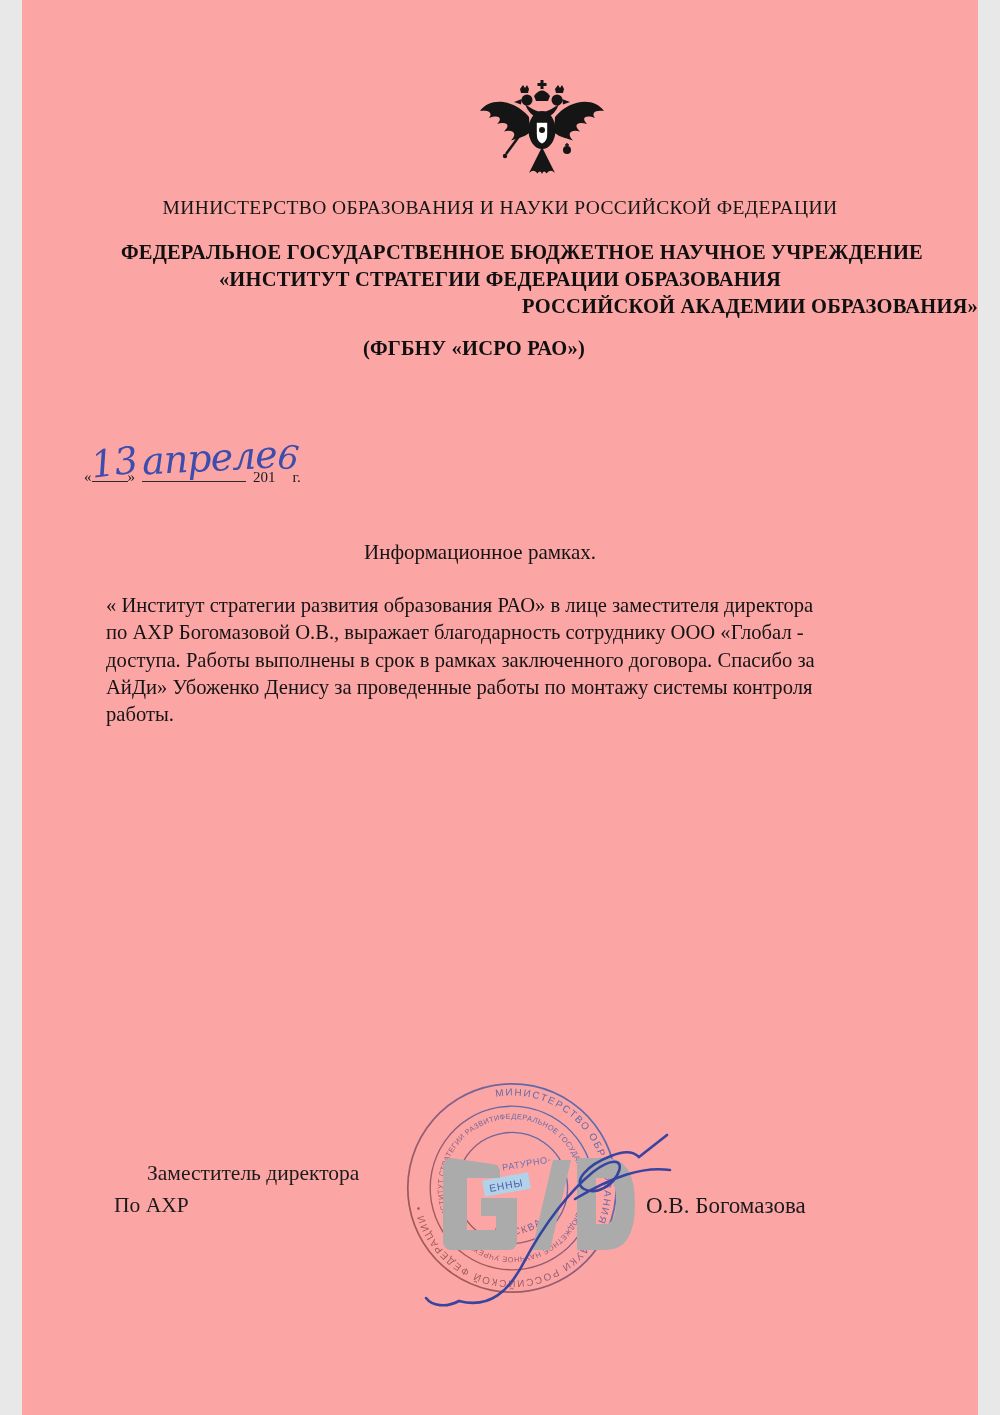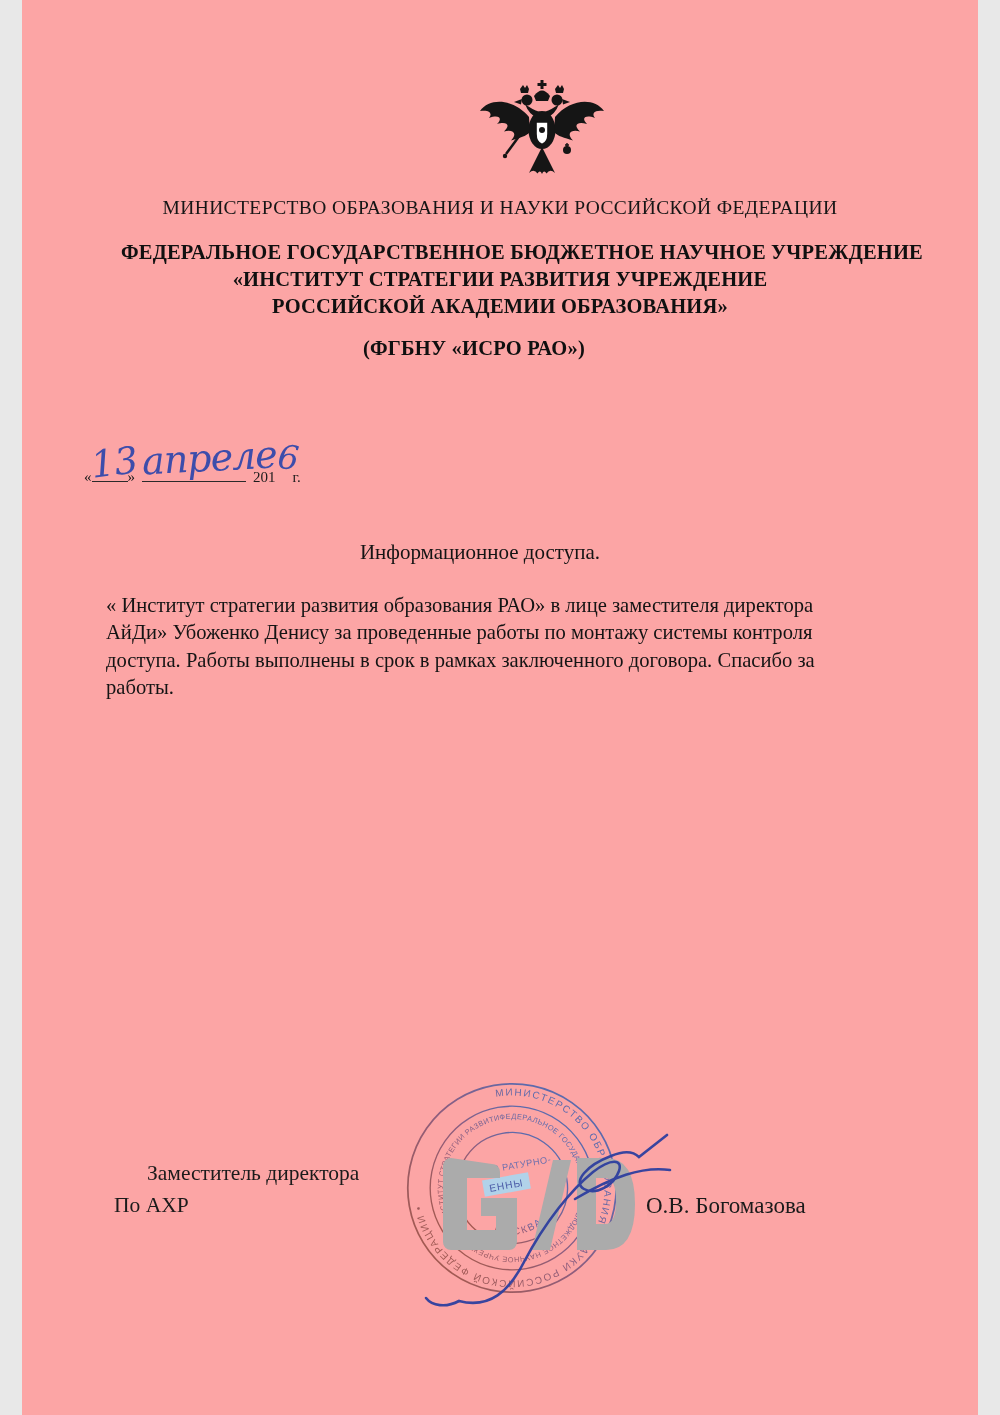--- a/index.html
+++ b/index.html
@@ -23,21 +23,21 @@
     color: #161616;
   }
   .org-bold {
     font-weight: bold;
     font-size: 20.5px;
     letter-spacing: 0.2px;
     color: #101010;
   }
   .org1 { top: 241px; padding-left: 44px; }
   .org2 { top: 268px; }
-  .org3 { top: 295px; }
+  .org3 { top: 295px; text-align: right; }
   .org-short { top: 337px; transform: translateX(-26px); }
 
   .date-line {
     left: 62px; top: 462px;
     font-size: 15px;
     color: #1b1b1b;
     white-space: nowrap;
   }
   .blank {
     display: inline-block;
@@ -104,38 +104,39 @@
       <circle cx="33" cy="76" r="2.2"></circle>
       <circle cx="95" cy="70" r="4"></circle>
       <path d="M95,63 v4 M93,65 h4" stroke="#151515" stroke-width="1.4"></path>
       <path d="M64,42 h12 v12 q0,8.5 -6,10.5 q-6,-2 -6,-10.5 z" fill="#ffffff" stroke="#151515" stroke-width="1.6"></path>
       <circle cx="70" cy="50" r="3" fill="#151515"></circle>
     </g>
   </svg>
 
   <div class="abs center ministry">МИНИСТЕРСТВО ОБРАЗОВАНИЯ И НАУКИ РОССИЙСКОЙ ФЕДЕРАЦИИ</div>
   <div class="abs center org-bold org1">ФЕДЕРАЛЬНОЕ ГОСУДАРСТВЕННОЕ БЮДЖЕТНОЕ НАУЧНОЕ УЧРЕЖДЕНИЕ</div>
-  <div class="abs center org-bold org2">«ИНСТИТУТ СТРАТЕГИИ РАЗВИТИЯ УЧРЕЖДЕНИЕ</div>
+  <div class="abs center org-bold org2">«ИНСТИТУТ СТРАТЕГИИ ФЕДЕРАЦИИ ОБРАЗОВАНИЯ</div>
   <div class="abs center org-bold org3">РОССИЙСКОЙ АКАДЕМИИ ОБРАЗОВАНИЯ»</div>
   <div class="abs center org-bold org-short">(ФГБНУ «ИСРО РАО»)</div>
 
   <div class="abs date-line">
     <span>«</span><span class="blank blank-day"></span><span>»</span><span class="blank blank-month"></span><span>201</span><span class="year-gap"></span><span>г.</span>
   </div>
 
   <div class="hw hw-day">13</div>
   <div class="hw hw-month">апреле</div>
   <div class="hw hw-digit">6</div>
 
-  <div class="abs subject">Информационное доступа.</div>
+  <div class="abs subject">Информационное рамках.</div>
 
   <div class="abs body-text">
     <div>« Институт стратегии развития образования РАО» в лице заместителя директора</div>
+    <div>по АХР  Богомазовой О.В., выражает благодарность сотруднику ООО «Глобал -</div>
+    <div>доступа. Работы выполнены в срок в рамках заключенного договора. Спасибо за</div>
     <div>АйДи» Убоженко Денису за проведенные работы по монтажу системы контроля</div>
-    <div>доступа. Работы выполнены в срок в рамках заключенного договора. Спасибо за</div>
     <div>работы.</div>
   </div>
 
   <div class="abs sig-pos1">Заместитель директора</div>
   <div class="abs sig-pos2">По АХР</div>
   <div class="abs sig-name">О.В. Богомазова</div>
 
   <svg class="abs stamp-svg" width="232" height="224" viewBox="0 0 230 230" aria-hidden="true">
     <defs>
       <linearGradient id="stampGrad" x1="0" y1="0.75" x2="1" y2="0.15">

